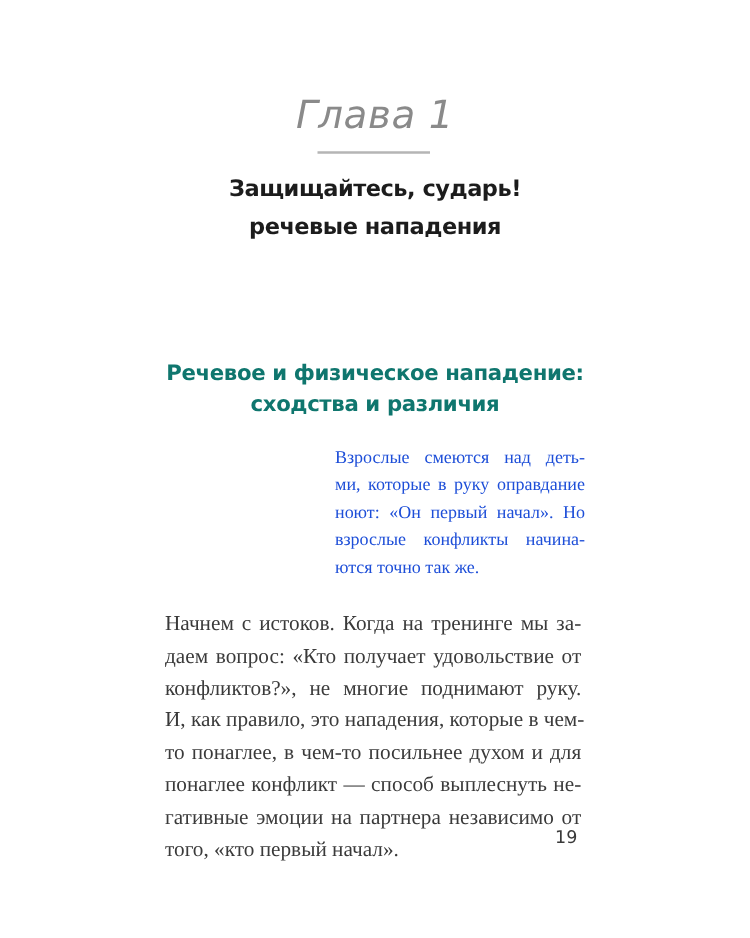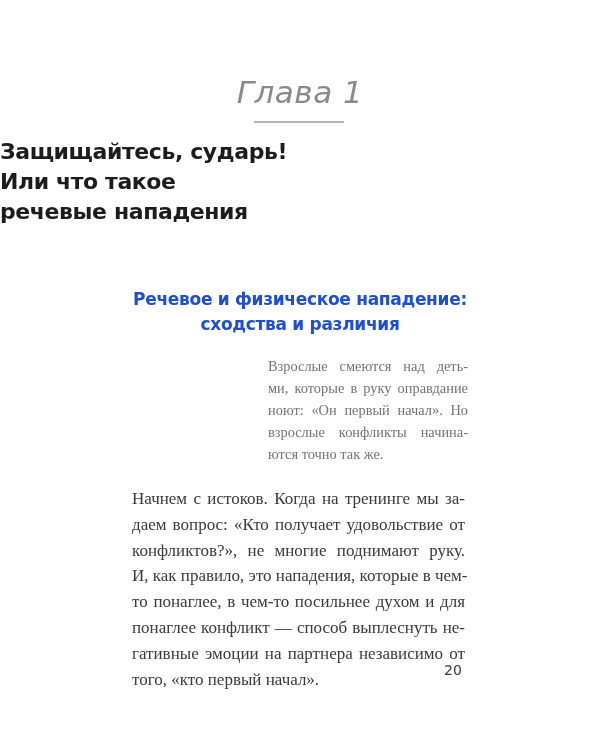--- a/index.html
+++ b/index.html
@@ -36,50 +36,51 @@
       left: 254px;
       width: 90px;
       top: 121px;
       height: 0;
       border-top: 2px solid #b5b5b5;
     }
     .chapter-title {
       position: absolute;
       left: 0; width: 600px;
       top: 137px;
+      text-align: center;
       font-family: "DejaVu Sans", sans-serif;
       font-weight: bold;
-      font-size: 22px;
+      font-size: 18px;
       line-height: 30px;
       color: #1c1c1c;
       letter-spacing: -0.4px;
     }
     .chapter-title div { white-space: nowrap; }
     .section-title {
       position: absolute;
       left: 0; width: 600px;
       top: 287px;
       text-align: center;
       font-family: "DejaVu Sans", sans-serif;
       font-weight: bold;
       font-size: 17px;
       line-height: 25px;
-      color: #1d4ed8;
+      color: #0f766e;
       letter-spacing: -0.3px;
     }
     .section-title div { white-space: nowrap; }
     .epigraph {
       position: absolute;
       left: 268px;
       width: 200px;
       top: 355px;
       font-family: "Liberation Serif", serif;
       font-size: 14.4px;
       line-height: 22px;
-      color: #737373;
+      color: #1d4ed8;
     }
     .epigraph div { white-space: nowrap; text-align: justify; text-align-last: justify; }
     .epigraph div.last { text-align-last: left; }
     .body-text {
       position: absolute;
       left: 132px;
       width: 333px;
       top: 474px;
       font-family: "Liberation Serif", serif;
       font-size: 17px;
@@ -101,21 +102,20 @@
 </head>
 <body>
 
 <div class="page">
 
   <div class="chapter-label">Глава 1</div>
   <div class="chapter-rule"></div>
 
   <div class="chapter-title">
     <div>Защищайтесь, сударь!</div>
-    <div>Или что такое</div>
     <div>речевые нападения</div>
   </div>
 
   <div class="section-title">
     <div>Речевое и физическое нападение:</div>
     <div>сходства и различия</div>
   </div>
 
   <div class="epigraph">
     <div>Взрослые смеются над деть-</div>
@@ -129,15 +129,15 @@
     <div>Начнем с истоков. Когда на тренинге мы за-</div>
     <div>даем вопрос: «Кто получает удовольствие от</div>
     <div>конфликтов?», не многие поднимают руку.</div>
     <div>И, как правило, это нападения, которые в чем-</div>
     <div>то понаглее, в чем-то посильнее духом и для</div>
     <div>понаглее конфликт — способ выплеснуть не-</div>
     <div>гативные эмоции на партнера независимо от</div>
     <div class="last">того, «кто первый начал».</div>
   </div>
 
-  <div class="page-number">20</div>
+  <div class="page-number">19</div>
 
 </div>
 
 </body></html>

